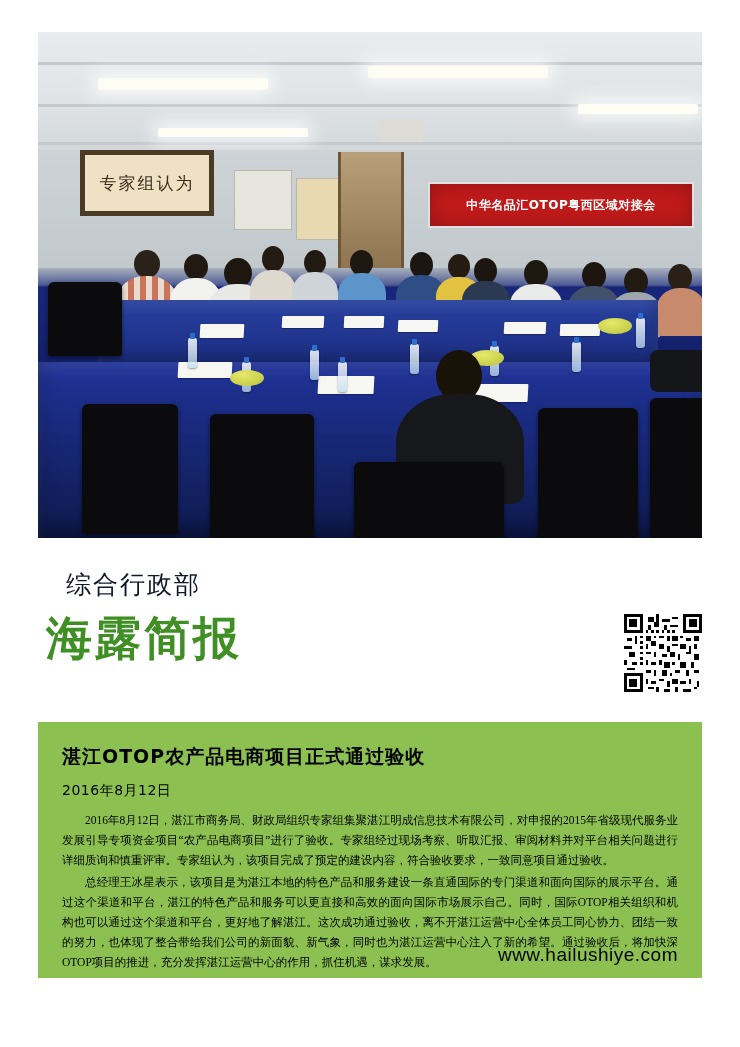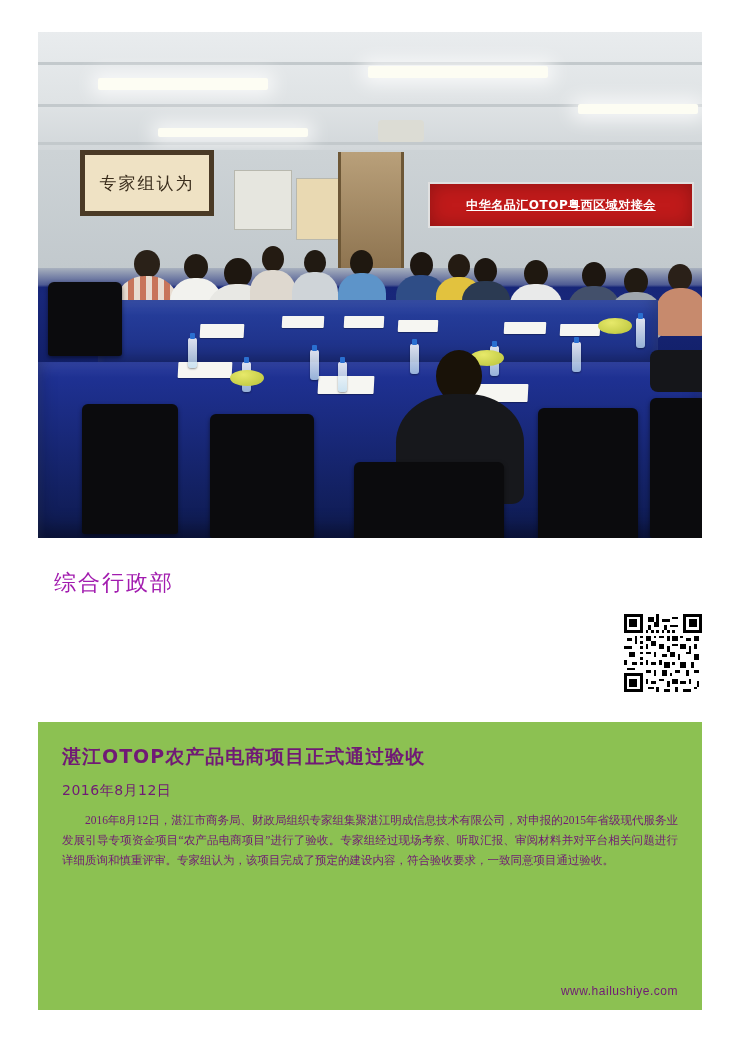--- a/index.html
+++ b/index.html
@@ -61,21 +61,20 @@
     position:absolute; left:0; top:118px; width:100%; height:118px;
     background: linear-gradient(180deg,#cdd3d6 0%, #c2c9cd 100%);
   }
   .banner {
     position:absolute; left:390px; top:150px; width:262px; height:42px;
     background:#c01a1a; border:2px solid #e0e0e0;
     color:#fff; font-size:12px; letter-spacing:.5px;
     display:flex; align-items:center; justify-content:center;
     font-family:"DejaVu Sans", sans-serif; font-weight:bold;
     box-shadow: inset 0 0 18px rgba(0,0,0,.25);
-    text-decoration: underline;
   }
   .plaque {
     position:absolute; left:42px; top:118px; width:124px; height:56px;
     background:#efe2c4; border:5px solid #4a3a26;
     display:flex; align-items:center; justify-content:center;
     color:#3a2d1c; font-size:17px; letter-spacing:2px;
     font-family:"DejaVu Sans", sans-serif;
   }
   .poster {
     position:absolute; background:#e6e6df; border:1px solid #b8b8ae;
@@ -128,22 +127,22 @@
   .bag {
     position:absolute; left:612px; top:318px; width:72px; height:42px;
     background:#15161a; border-radius:8px;
   }
 
   
   .masthead {
     position:absolute; left:38px; top:556px; width:664px; height:160px;
   }
   .dept {
-    position:absolute; left:16px; top:12px;
-    font-size:22px; color:#a21caf; letter-spacing:2px;
+    position:absolute; left:28px; top:12px;
+    font-size:25px; color:#0f172a; letter-spacing:2px;
     font-family:"DejaVu Sans", sans-serif;
   }
   .logo-mark {
     position:absolute; left:172px; top:6px; width:96px; height:44px;
   }
   .logo-hh {
     position:absolute; left:0; top:6px;
     font-size:32px; font-style:italic; color:#4e9b2c; font-weight:bold;
     font-family:"Liberation Serif", serif;
   }
@@ -160,43 +159,43 @@
     font-size:27px; color:#3f8f25; letter-spacing:1px;
     font-family:"DejaVu Sans", sans-serif;
   }
   .qr {
     position:absolute; right:0px; top:58px; width:78px; height:78px;
     background:#fff;
   }
 
   
   .greenblock {
-    position:absolute; left:38px; top:722px; width:664px; height:288px;
+    position:absolute; left:38px; top:722px; width:664px; height:256px;
     background:#8cc152;
-    color:#701a75;
+    color:#000000;
   }
   .gb-title {
     position:absolute; left:24px; top:22px;
     font-size:19px; font-weight:bold; letter-spacing:1px;
     font-family:"DejaVu Sans", sans-serif;
   }
   .gb-date {
     position:absolute; left:24px; top:60px;
     font-size:14px; letter-spacing:.5px;
     font-family:"DejaVu Sans", sans-serif;
   }
   .gb-body {
     position:absolute; left:24px; top:88px; width:616px;
     font-size:11.5px; line-height:20px; text-align:justify;
     font-family:Liberation Serif, serif;
   }
   .gb-body p { margin:0 0 2px 0; text-indent:2em; }
   .gb-url {
     position:absolute; right:24px; bottom:12px;
-    font-size:12px; letter-spacing:.5px;
+    font-size:19px; letter-spacing:.5px;
     font-family:"Liberation Sans", sans-serif;
   }
 </style>
 </head>
 <body>
 
 <div class="page">
 
   <div class="photo-wrap">
     <div class="photo"></div>
@@ -293,20 +292,21 @@
     <div class="chair" style="left:172px; top:382px; width:104px; height:124px;"></div>
     <div class="chair" style="left:316px; top:430px; width:150px; height:80px;"></div>
     <div class="chair" style="left:500px; top:376px; width:100px; height:132px;"></div>
     <div class="chair" style="left:612px; top:366px; width:56px; height:140px;"></div>
   </div>
 
   <div class="masthead">
     <div class="dept">综合行政部</div>
 
 
+    <div class="title-main">海露简报</div>
 
     <div class="qr">
       <svg width="78" height="78" viewBox="0 0 29 29" shape-rendering="crispEdges" aria-hidden="true">
         <rect width="29" height="29" fill="#ffffff"></rect>
         <g fill="#000000">
 
           <rect x="0" y="0" width="7" height="1"></rect>
             <rect x="0" y="6" width="7" height="1"></rect>
           <rect x="0" y="0" width="1" height="7"></rect>
             <rect x="6" y="0" width="1" height="7"></rect>
@@ -406,17 +406,18 @@
         </g>
       </svg>
     </div>
   </div>
 
   <div class="greenblock">
     <div class="gb-title">湛江OTOP农产品电商项目正式通过验收</div>
     <div class="gb-date">2016年8月12日</div>
     <div class="gb-body">
       <p>2016年8月12日，湛江市商务局、财政局组织专家组集聚湛江明成信息技术有限公司，对申报的2015年省级现代服务业发展引导专项资金项目“农产品电商项目”进行了验收。专家组经过现场考察、听取汇报、审阅材料并对平台相关问题进行详细质询和慎重评审。专家组认为，该项目完成了预定的建设内容，符合验收要求，一致同意项目通过验收。</p>
+      <p>总经理王冰星表示，该项目是为湛江本地的特色产品和服务建设一条直通国际的专门渠道和面向国际的展示平台。通过这个渠道和平台，湛江的特色产品和服务可以更直接和高效的面向国际市场展示自己。同时，国际OTOP相关组织和机构也可以通过这个渠道和平台，更好地了解湛江。这次成功通过验收，离不开湛江运营中心全体员工同心协力、团结一致的努力，也体现了整合带给我们公司的新面貌、新气象，同时也为湛江运营中心注入了新的希望。通过验收后，将加快深OTOP项目的推进，充分发挥湛江运营中心的作用，抓住机遇，谋求发展。</p>
     </div>
     <div class="gb-url">www.hailushiye.com</div>
   </div>
 
 </div>
 
 </body></html>

